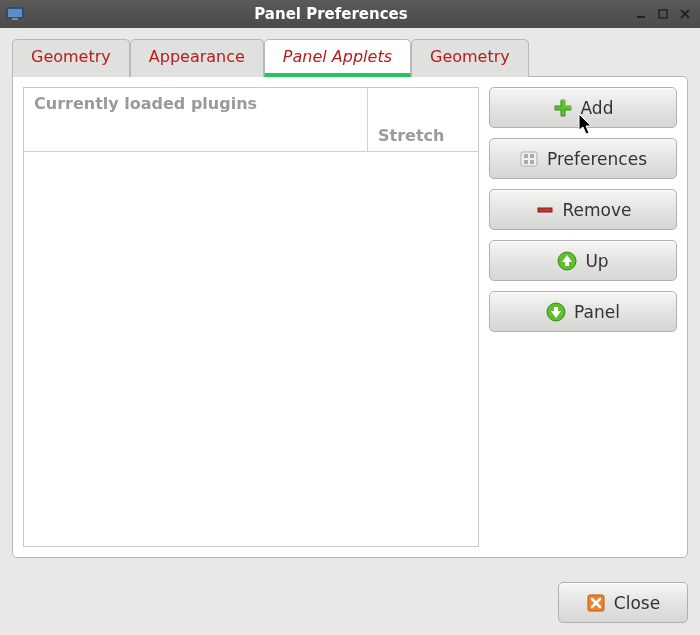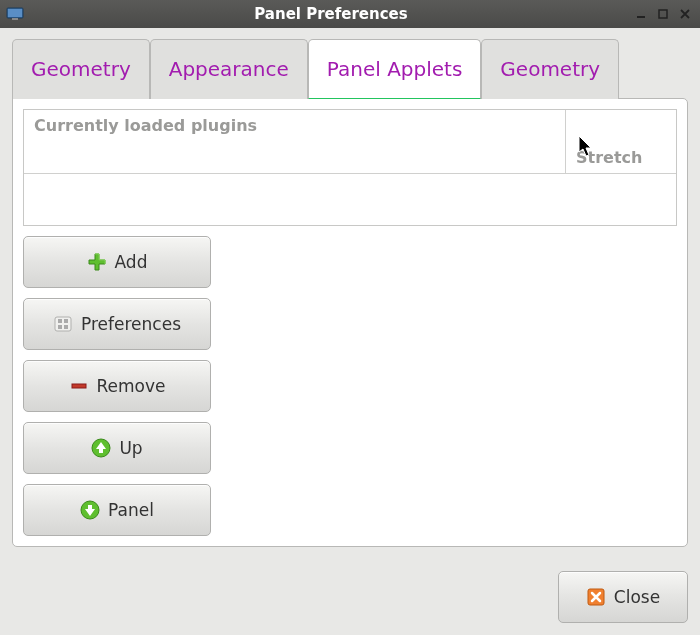--- a/index.html
+++ b/index.html
@@ -62,38 +62,39 @@
       display: flex;
       flex-direction: column;
     }
     
     .tab-row {
       display: flex;
       position: relative;
       z-index: 2;
     }
     .tab {
-      padding: 17px 18px;
+      padding: 7px 18px;
       background: #e0e0de;
       border: 1px solid #b8b8b6;
       border-bottom: none;
       border-radius: 5px 5px 0 0;
       margin-right: 0px;
       cursor: pointer;
-      color: #a21caf;
-      font-size: 20px;
+      color: #b91c1c;
+      font-size: 16px;
       position: relative;
       top: 1px;
     }
     .tab.active {
       background: #fff;
       font-weight: normal;
       z-index: 3;
-      border-bottom: 1px solid #22c55e;
+      border-bottom: 4px solid #22c55e;
       top: 1px;
+      font-style: italic;
     }
     
     .tab-panel {
       flex: 1;
       background: #fff;
       border: 1px solid #b8b8b6;
       border-radius: 0 5px 5px 5px;
       display: flex;
       padding: 10px;
       gap: 10px;
@@ -125,21 +126,21 @@
     .col-stretch { width: 110px; margin-top: 32px; }
     .plugin-body { flex: 1; }
     
     .side-buttons {
       width: 188px;
       display: flex;
       flex-direction: column;
       gap: 10px;
     }
     .btn {
-      height: 52px;
+      height: 41px;
       background: linear-gradient(to bottom, #f6f6f4 0%, #e4e4e2 50%, #d6d6d4 100%);
       border: 1px solid #b0b0ae;
       border-radius: 5px;
       display: flex;
       align-items: center;
       justify-content: center;
       gap: 8px;
       cursor: pointer;
       color: #333;
       font-size: 17px;
@@ -206,21 +207,21 @@
         <span>Appearance</span>
       </div>
       <div class="tab active">
         <span>Panel Applets</span>
       </div>
       <div class="tab">
         <span>Geometry</span>
       </div>
     </div>
 
-    <div class="tab-panel" style="position:relative;flex-direction:column;">
+    <div class="tab-panel" style="position:relative;">
 
       <div class="plugin-table">
         <div class="plugin-header">
           <div class="plugin-header-cell col-name">Currently loaded plugins</div>
           <div class="plugin-header-cell col-stretch">Stretch</div>
         </div>
         <div class="plugin-body"></div>
       </div>
 
       <div class="side-buttons">

